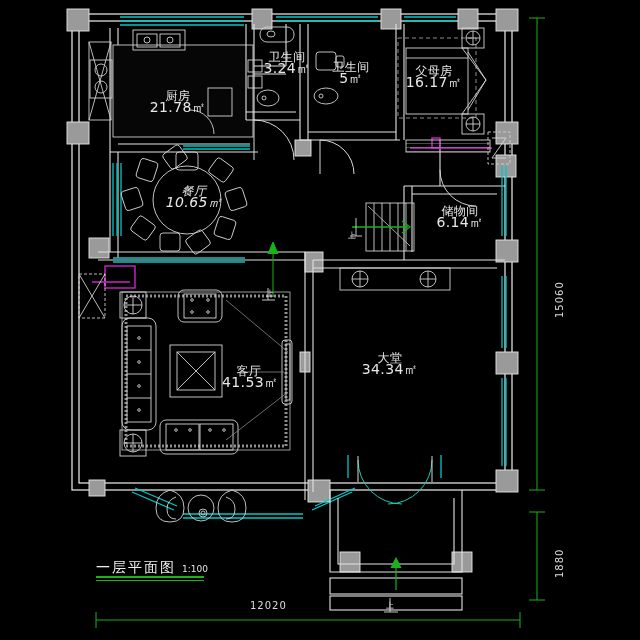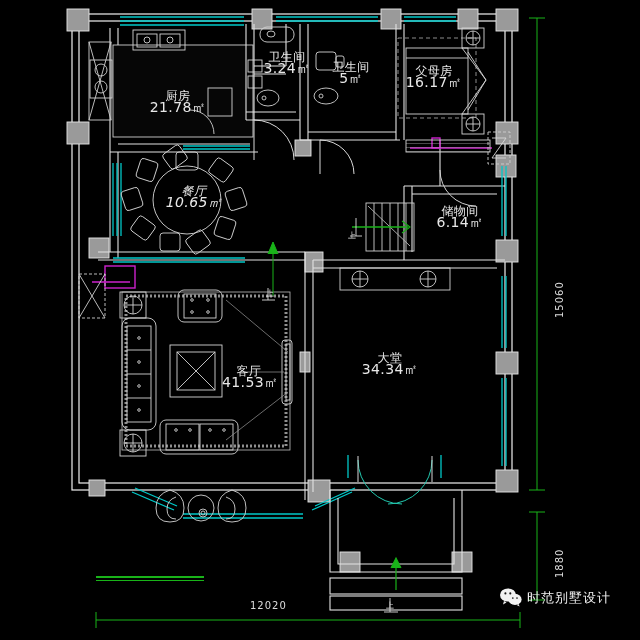--- a/index.html
+++ b/index.html
@@ -374,30 +374,20 @@
   </div>
 
   <div class="dimtext" style="left:250px;top:600px;">12020</div>
   <div class="dimtext vert" style="left:554px;top:318px;">15060</div>
   <div class="dimtext vert" style="left:554px;top:578px;">1880</div>
 
   <div class="up-mark" style="left:348px;top:230px;">上</div>
   <div class="up-mark" style="left:266px;top:288px;">上</div>
   <div class="up-mark" style="left:386px;top:600px;">上</div>
 
+  <div id="title-block">
+    <span class="t1">一层平面图</span><span class="t2">1:100</span>
+  </div>
   <div id="title-rule1"></div>
   <div id="title-rule2"></div>
 
-  <div id="watermark">
-    <svg width="22" height="19" viewBox="0 0 22 19">
-      <ellipse cx="8" cy="7" rx="8" ry="6.6" fill="#f2f2f2"></ellipse>
-      <path d="M4 13 L3 16.5 L6.5 14.6 Z" fill="#f2f2f2"></path>
-      <circle cx="5.4" cy="5.4" r="1.05" fill="#1a1a1a"></circle>
-      <circle cx="10.3" cy="5.4" r="1.05" fill="#1a1a1a"></circle>
-      <ellipse cx="15" cy="11.4" rx="6.6" ry="5.6" fill="#f2f2f2"></ellipse>
-      <path d="M18.6 16 L19.6 18.6 L16.6 17 Z" fill="#f2f2f2"></path>
-      <circle cx="12.8" cy="10" r="0.85" fill="#1a1a1a"></circle>
-      <circle cx="17" cy="10" r="0.85" fill="#1a1a1a"></circle>
-    </svg>
-    <span id="wm-text">时范别墅设计</span>
-  </div>
 
 </div>
 
 </body></html>

